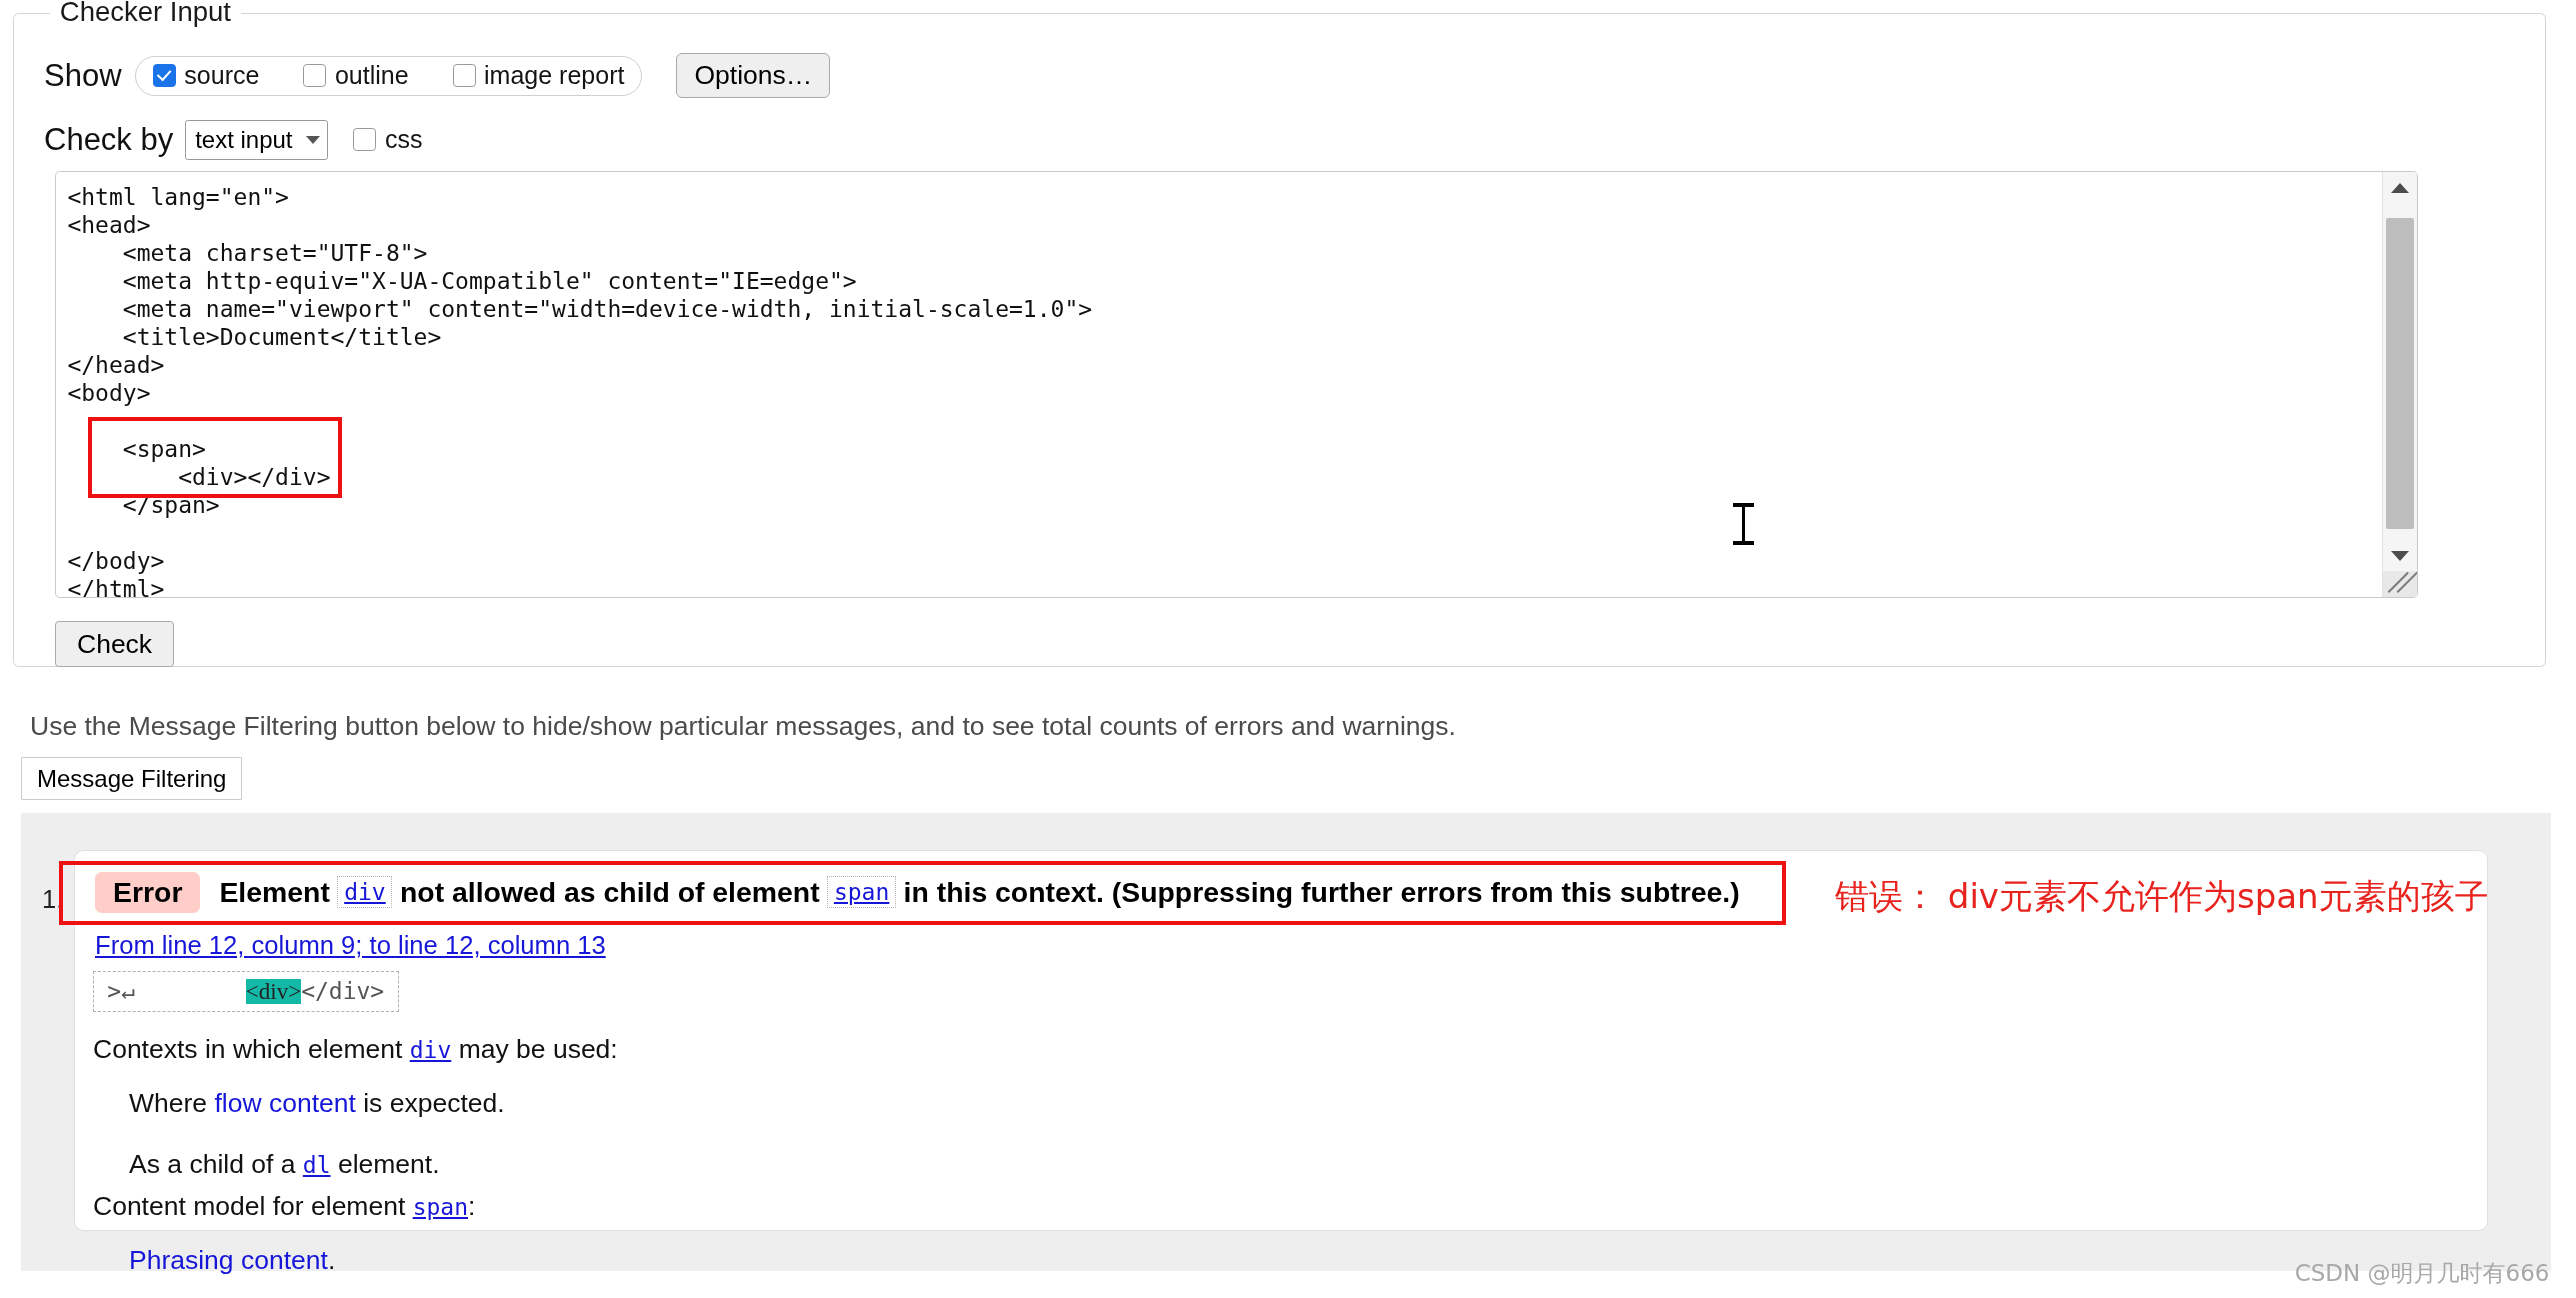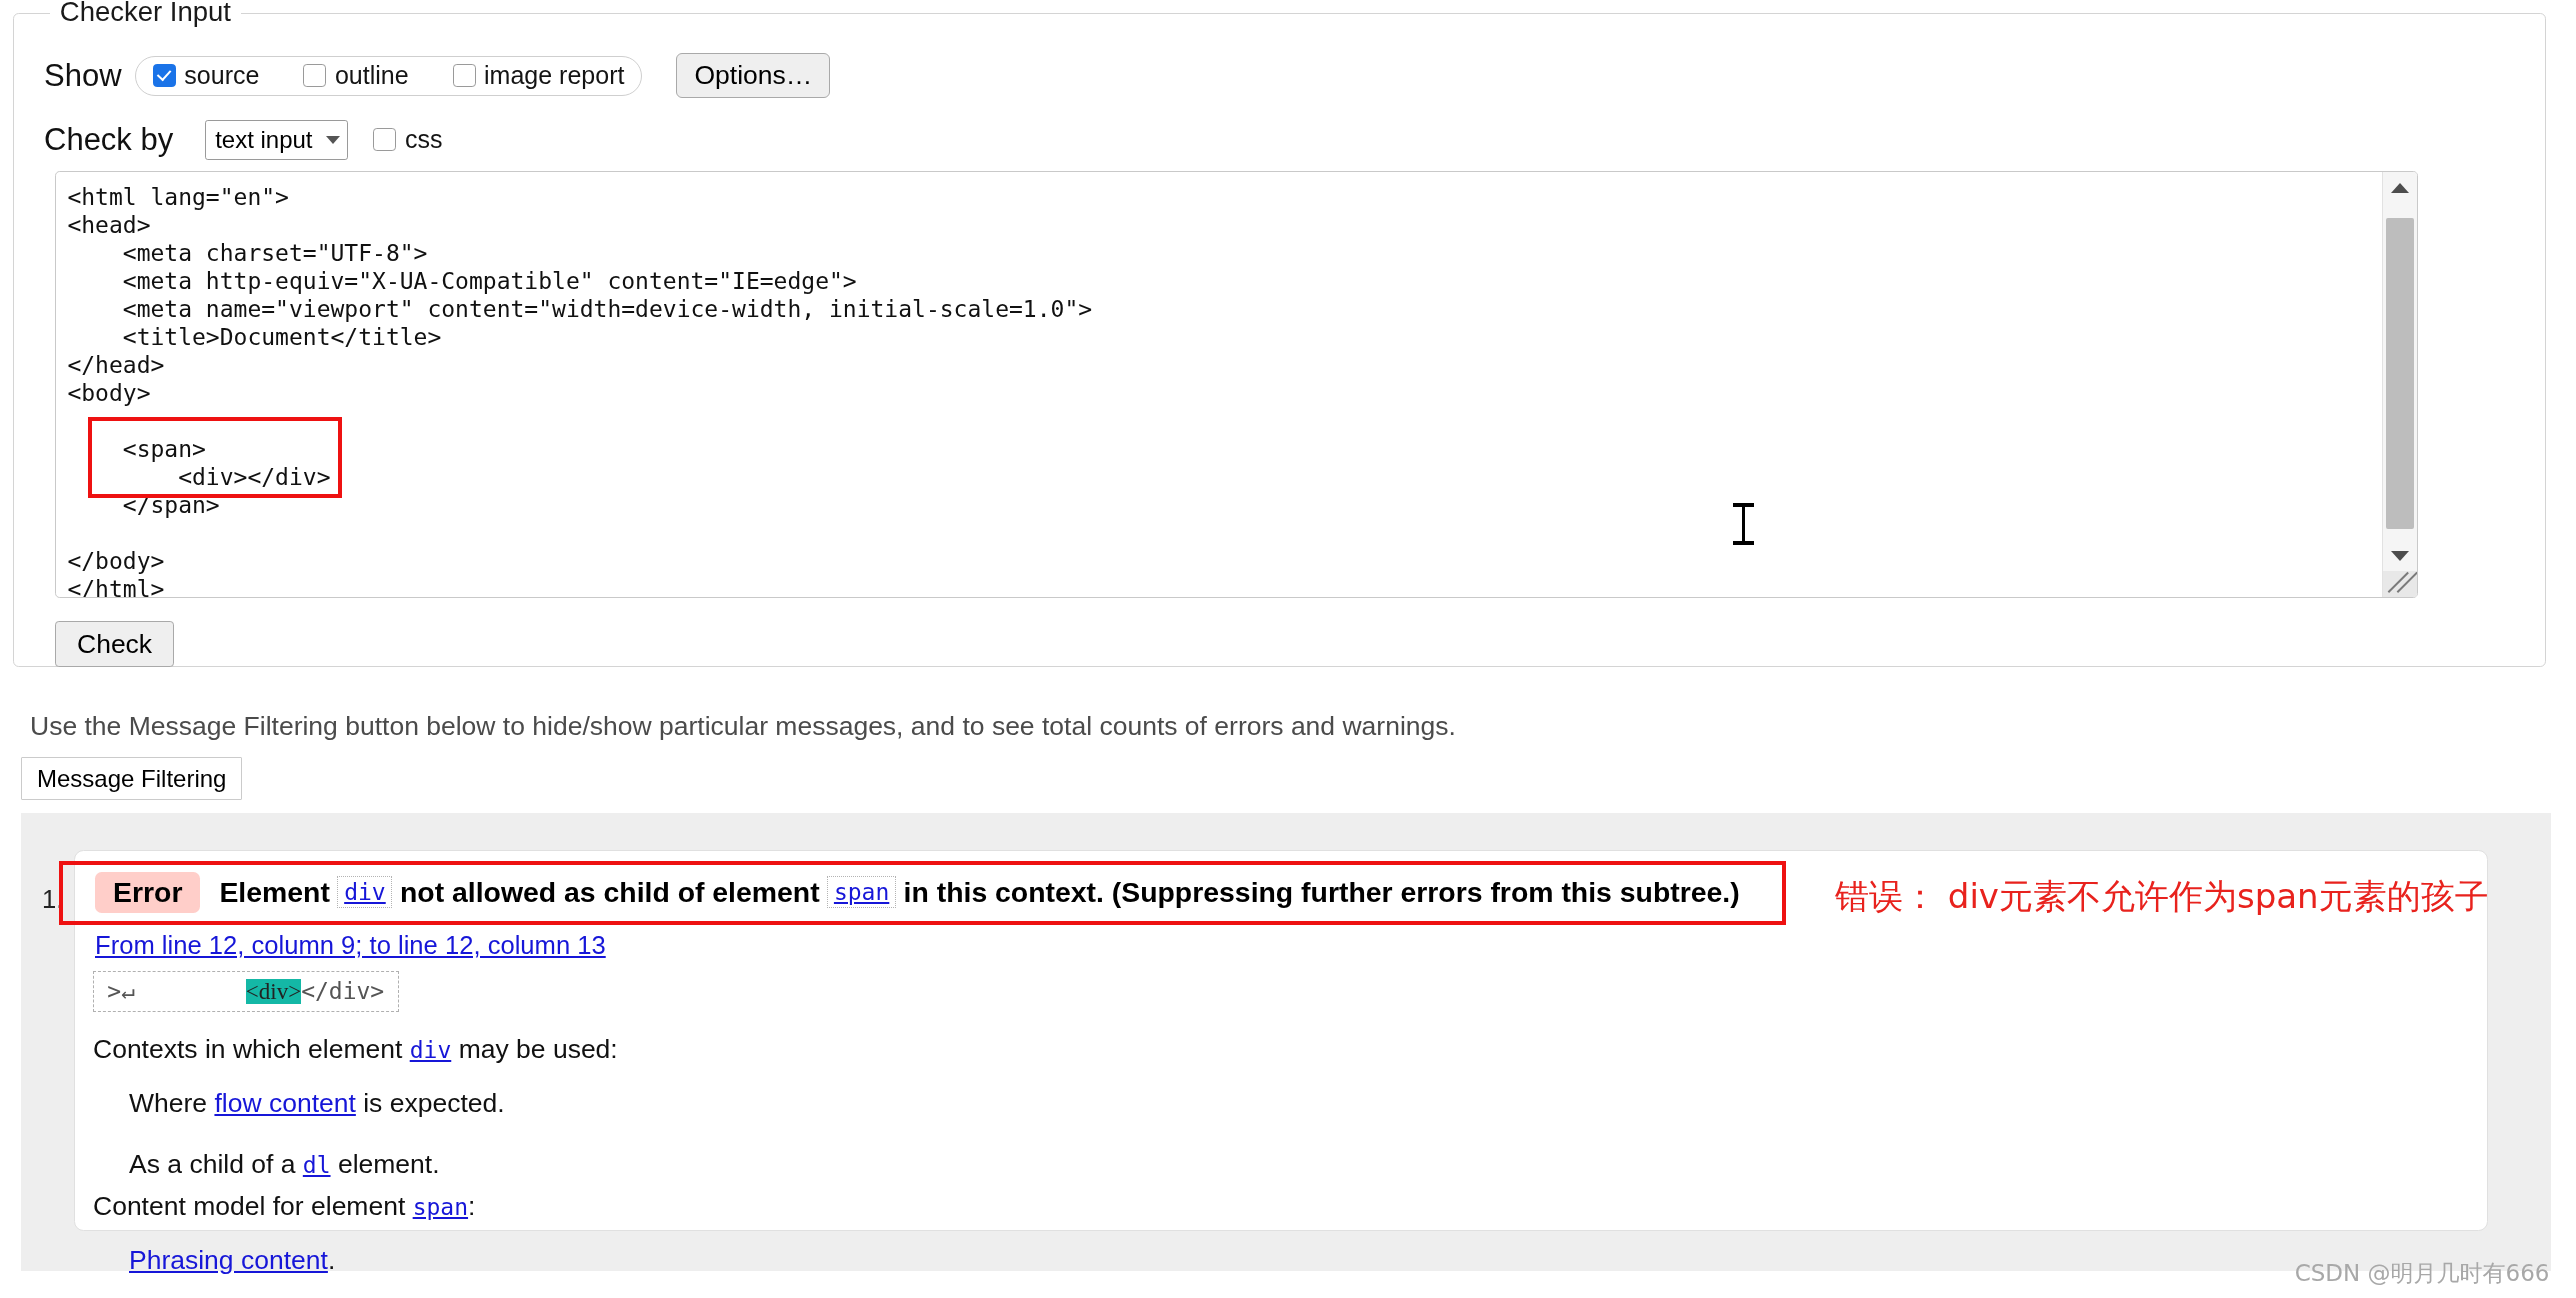--- a/index.html
+++ b/index.html
@@ -129,21 +129,20 @@
     display: flex;
     align-items: center;
     justify-content: space-between;
     border: 1.9px solid #9a9a9a;
     border-radius: 2.8px;
     background: #ffffff;
     height: 40px;
     min-width: 121px;
     padding: 0 7.6px 0 9.5px;
     box-sizing: border-box;
-    margin-left: 20px;
   }
   .select-value {
     font-size: 24px;
     color: #000;
     white-space: nowrap;
   }
   .select-arrow {
     margin-left: 13.3px;
     width: 0; height: 0;
     border-left: 7.6px solid transparent;
@@ -442,21 +441,20 @@
   .ctx-indent3 { padding-left: 36px; margin-top: 13.3px; }
   .mono-link {
     font-family: "DejaVu Sans Mono", monospace;
     font-size: 23px;
     color: #1616d8;
     text-decoration: underline;
     cursor: pointer;
   }
   .txt-link {
     color: #1616d8;
-    text-decoration: underline;
     cursor: pointer;
   }
 
   
   .watermark {
     position: absolute;
     right: 26.5px;
     top: 1258px;
     font-size: 23px;
     color: #a8a8a8;

